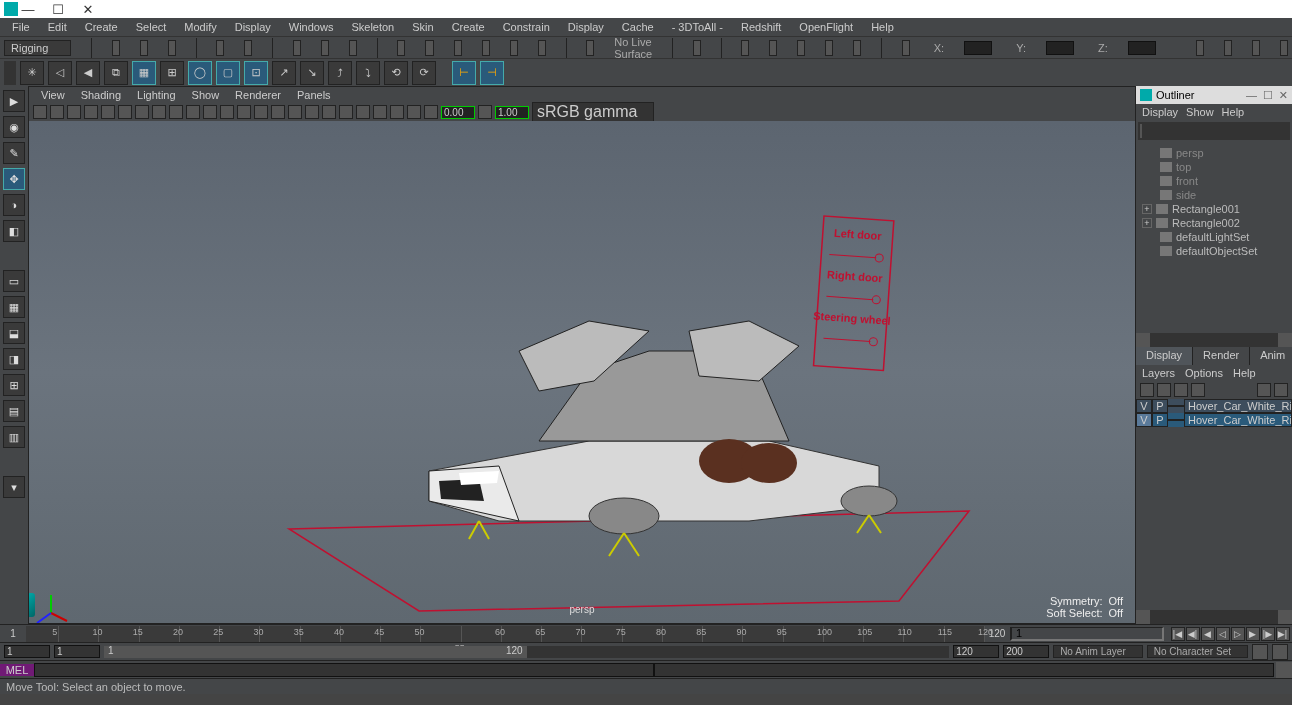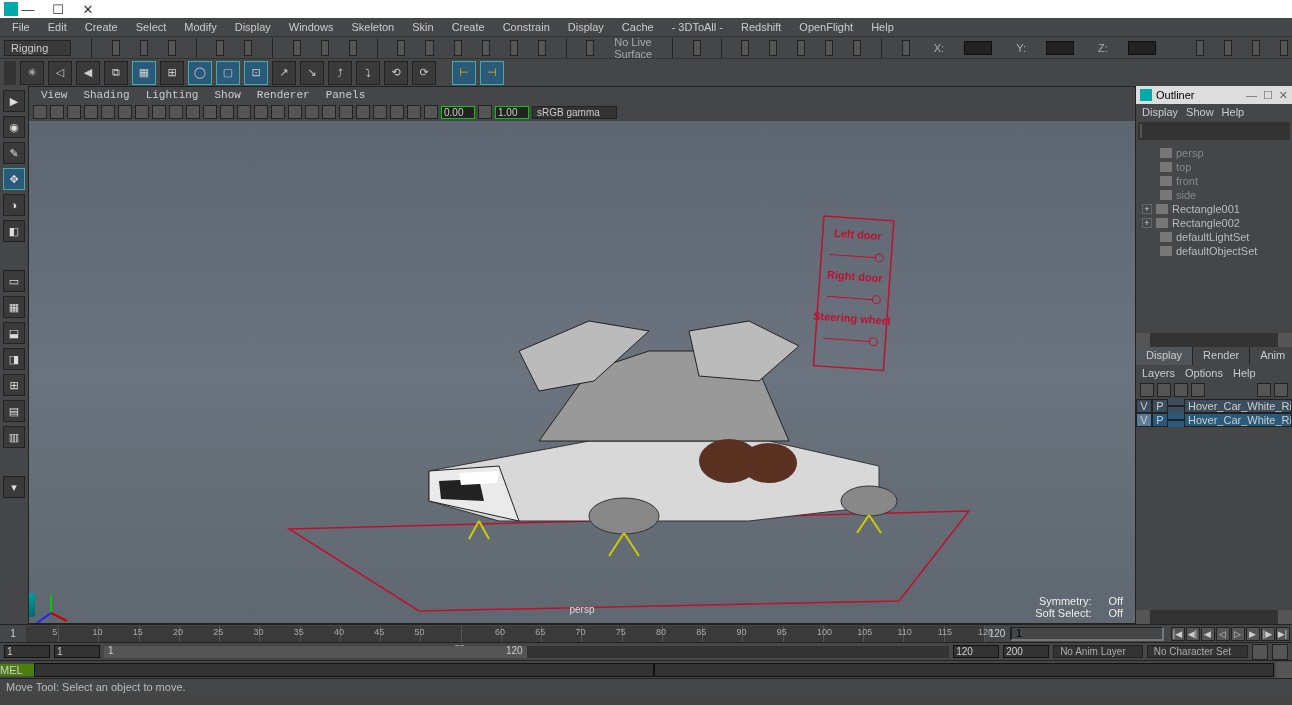--- a/index.html
+++ b/index.html
@@ -36,35 +36,35 @@
 
 
 .left-toolbar { width: 28px; background: #444648; display: flex; flex-direction: column; align-items: center; padding-top: 4px; gap: 4px; }
 .left-toolbar .tool-btn { width: 22px; height: 22px; background: #3a3a3a; border: 1px solid #222; cursor: pointer; display:flex; align-items:center; justify-content:center; color:#ddd; }
 .left-toolbar .tool-btn.active { background: #2a5a7a; border-color:#4aa; }
 .left-toolbar .gap { height: 20px; }
 
 
 .viewport-area { flex: 1; display: flex; flex-direction: column; border: 1px solid #222; }
 .panel-menubar { background: #444648; height: 16px; display: flex; gap: 4px; padding: 0 6px; align-items:center; }
-.panel-menubar .pmi { padding: 0 6px; cursor:pointer;font-family:Liberation Mono, monospace; }
+.panel-menubar .pmi { padding: 0 6px; cursor:pointer; }
 .panel-toolbar { background: #444648; height: 18px; display: flex; align-items: center; gap: 3px; padding: 0 4px; }
 .panel-toolbar .pt-btn { width: 14px; height: 14px; background: #555; border: 1px solid #222; cursor: pointer; }
 .panel-toolbar .pt-in { width: 34px; background: #222; border:1px solid #111; color:#ccc; font-size:10px; padding:0 2px; }
 .panel-toolbar .pt-in.green { border-color:#0c0; }
-.panel-toolbar .gamma { background:#333; border:1px solid #222; color:#ccc; padding:0 16px 0 4px; font-size:10px; }
+.panel-toolbar .gamma { background:#333; border:1px solid #222; color:#ccc; padding:0 16px 0 4px; font-size:16px; }
 
 .viewport {
   flex: 1; position: relative;
   background: linear-gradient(to bottom, #5c6570 0%, #6b747e 50%, #5f6870 100%);
   overflow: hidden;
 }
 .viewport svg { position:absolute; top:0; left:0; }
 .vp-hud { position:absolute; bottom:4px; right:12px; font-size:10px; color:#eee; text-align:right; }
-.vp-hud .val { color:#eee; margin-left:17px; }
+.vp-hud .val { color:#eee; margin-left:6px; }
 .vp-persp { position:absolute; bottom:8px; left:50%; transform:translateX(-50%); color:#ddd; font-size:10px; }
 .mayalogo { position:absolute; bottom:6px; left:-18px; width:24px; height:24px; background:linear-gradient(135deg,#0cc,#066); border-radius:3px; }
 
 
 .right-col { width: 156px; display: flex; flex-direction: column; background:#444648; }
 .outliner-header { height: 18px; background: #ddd; color:#000; display:flex; align-items:center; padding:0 4px; gap:4px; }
 .outliner-header .icon { width:12px; height:12px; background:#0aa; }
 .outliner-header .winbtns { margin-left:auto; display:flex; gap:6px; font-size:11px; color:#666;}
 .outliner-menu { height:16px; background:#444648; display:flex; gap:8px; padding:0 6px; align-items:center; }
 .outliner-search { height:18px; background:#333; margin:2px; display:flex; align-items:center; }
@@ -109,21 +109,21 @@
 
 .rangebar { height:18px; background:#444648; display:flex; align-items:center; gap:4px; padding:0 4px; border-top:1px solid #222; }
 .rangebar .rin { width:46px; background:#333; border:1px solid #111; color:#ccc; padding:0 2px; font-size:10px; }
 .rangebar .rtrack { flex:1; height:12px; background:#333; position:relative; }
 .rangebar .rhandle { position:absolute; height:12px; background:#555; }
 .rangebar .rsel { background:#333; border:1px solid #222; color:#aaa; padding:0 16px 0 6px; font-size:10px; }
 .rangebar .ricon { width:16px; height:16px; background:#555; border:1px solid #222; cursor:pointer; }
 
 
 .melbar { height:18px; background:#444648; display:flex; align-items:center; border-top:1px solid #222; }
-.melbar .mel-label { width:34px; background:#4d7c0f; }
+.melbar .mel-label { width:34px; background:#701a75; text-align:center; }
 .melbar input { flex:1; background:#333; border:1px solid #111; color:#ccc; padding:0 2px; }
 .melbar .melicon { width:16px; height:16px; background:#555; margin-left:2px; }
 
 .statusbar { height:16px; background:#444648; padding:0 6px; display:flex; align-items:center; font-size:10px; color:#bbb; border-top:1px solid #222; }
 </style>
 </head>
 <body>
 
 <div class="titlebar">
   <div class="logo"></div>

